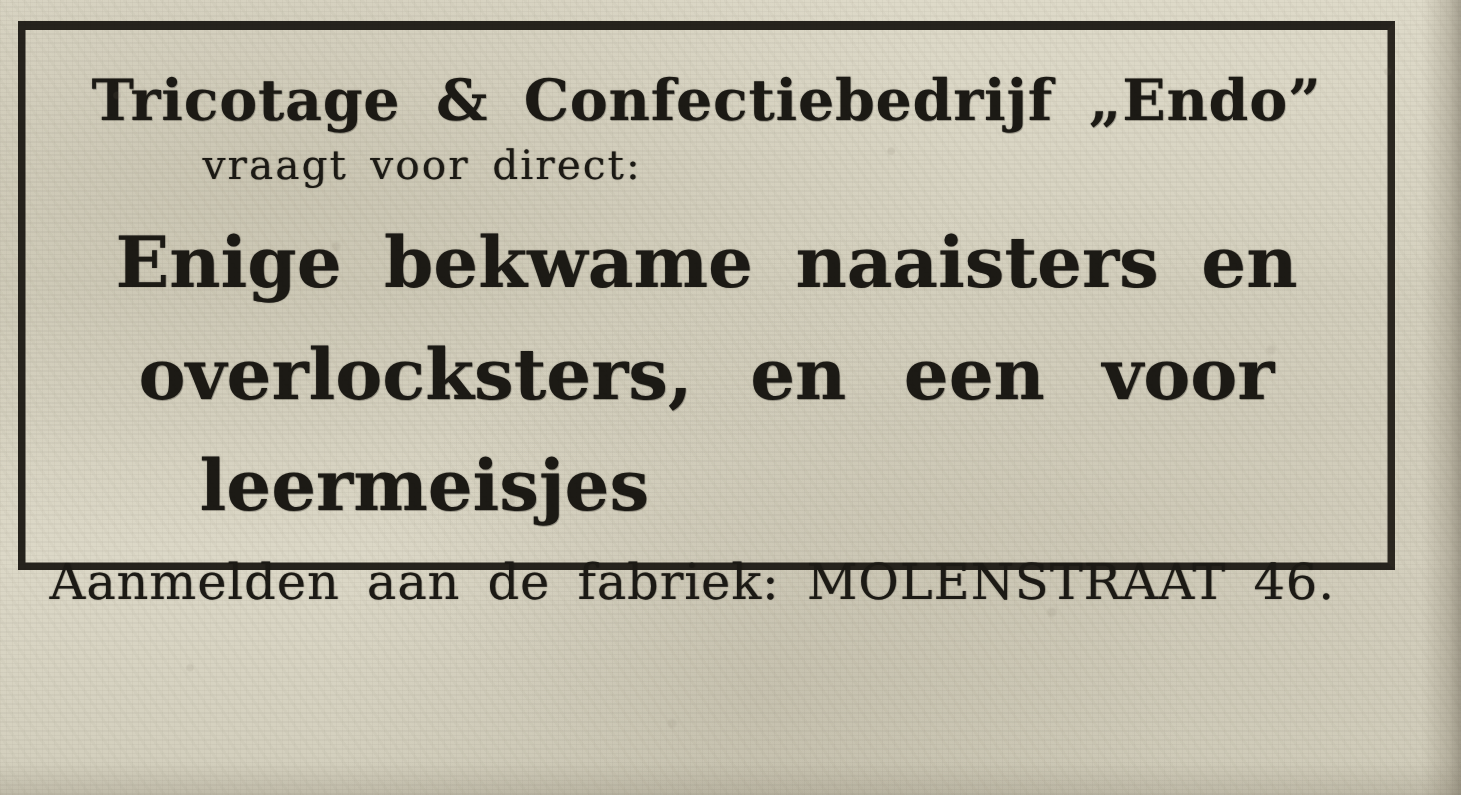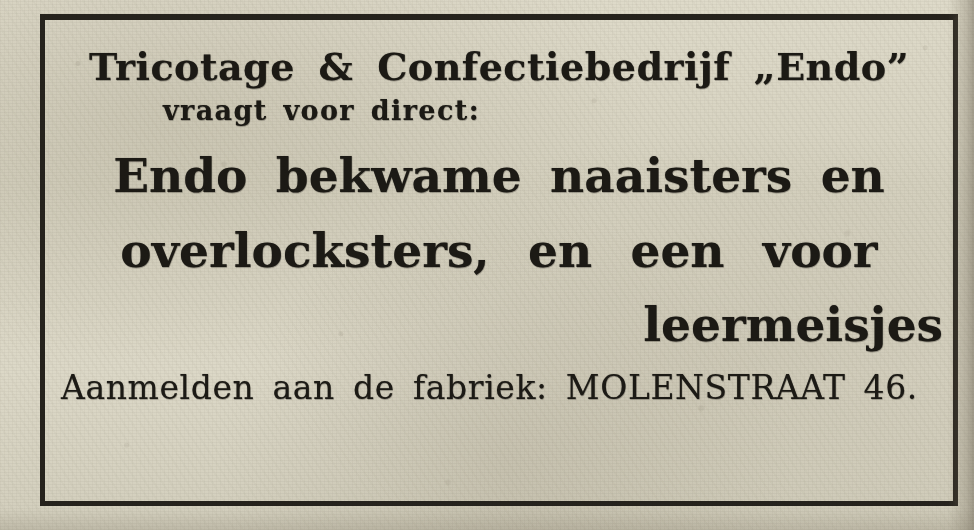--- a/index.html
+++ b/index.html
@@ -51,24 +51,24 @@
       radial-gradient(circle at 35% 63%, rgba(110,102,86,0.20) 0 2px, rgba(0,0,0,0) 3px),
       radial-gradient(circle at 72% 77%, rgba(110,102,86,0.22) 0 2px, rgba(0,0,0,0) 4px),
       radial-gradient(circle at 13% 84%, rgba(110,102,86,0.18) 0 2px, rgba(0,0,0,0) 3px),
       radial-gradient(circle at 46% 91%, rgba(110,102,86,0.16) 0 2px, rgba(0,0,0,0) 4px),
       radial-gradient(circle at 95% 9%, rgba(110,102,86,0.18) 0 2px, rgba(0,0,0,0) 3px);
   }
 
   
   .ad-frame {
     position: absolute;
-    left: 40px;
+    left: 12px;
     top: 14px;
     width: 918px;
-    height: 492px;
+    height: 366px;
     border-top: 6px solid #26231d;
     border-bottom: 5px solid #26231d;
     border-left: 5px solid #26231d;
     border-right: 5px solid #2b2720;
     box-sizing: border-box;
     padding: 6px 10px 4px 10px;
   }
 
   .ad-inner {
     position: relative;
@@ -85,21 +85,21 @@
     font-family: "DejaVu Serif", serif;
     font-weight: bold;
     font-size: 38px;
     letter-spacing: 0.5px;
     margin-top: 18px;
     word-spacing: 10px;
   }
 
   .subline {
     font-family: "DejaVu Serif", serif;
-    font-weight: bold;
+    font-weight: normal;
     font-size: 27px;
     letter-spacing: 1.4px;
     word-spacing: 5px;
     margin-top: 6px;
     text-align: left;
     padding-left: 108px;
   }
 
   .headline {
     font-family: "DejaVu Serif", serif;
@@ -108,21 +108,21 @@
     letter-spacing: 0px;
     line-height: 1.18;
     margin-top: 22px;
   }
   .headline .h-row {
     text-align: center;
     white-space: nowrap;
   }
   .headline .h-row.r1 { word-spacing: 12px; margin-bottom: 20px; }
   .headline .h-row.r2 { word-spacing: 22px; margin-bottom: 18px; }
-  .headline .h-row.r3 { text-align: right; padding-left: 106px; }
+  .headline .h-row.r3 { text-align: left; padding-left: 106px; }
 
   .footer {
     font-family: "DejaVu Serif", serif;
     font-size: 33px;
     letter-spacing: 0.6px;
     word-spacing: 7px;
     text-align: left;
     padding-left: 6px;
     margin-top: 16px;
   }
@@ -160,21 +160,21 @@
 <div class="scan">
 
   <div class="ad-frame">
     <div class="ad-inner">
 
       <div class="line company">Tricotage &amp; Confectiebedrijf „Endo”</div>
 
       <div class="subline">vraagt voor direct:</div>
 
       <div class="headline">
-        <div class="h-row r1">Endo bekwame naaisters en</div>
+        <div class="h-row r1">Enige bekwame naaisters en</div>
         <div class="h-row r2">overlocksters, en een voor</div>
         <div class="h-row r3">leermeisjes</div>
       </div>
 
       <div class="footer">Aanmelden aan de fabriek: MOLENSTRAAT 46.</div>
 
     </div>
   </div>
 
   <div class="grain"></div>

